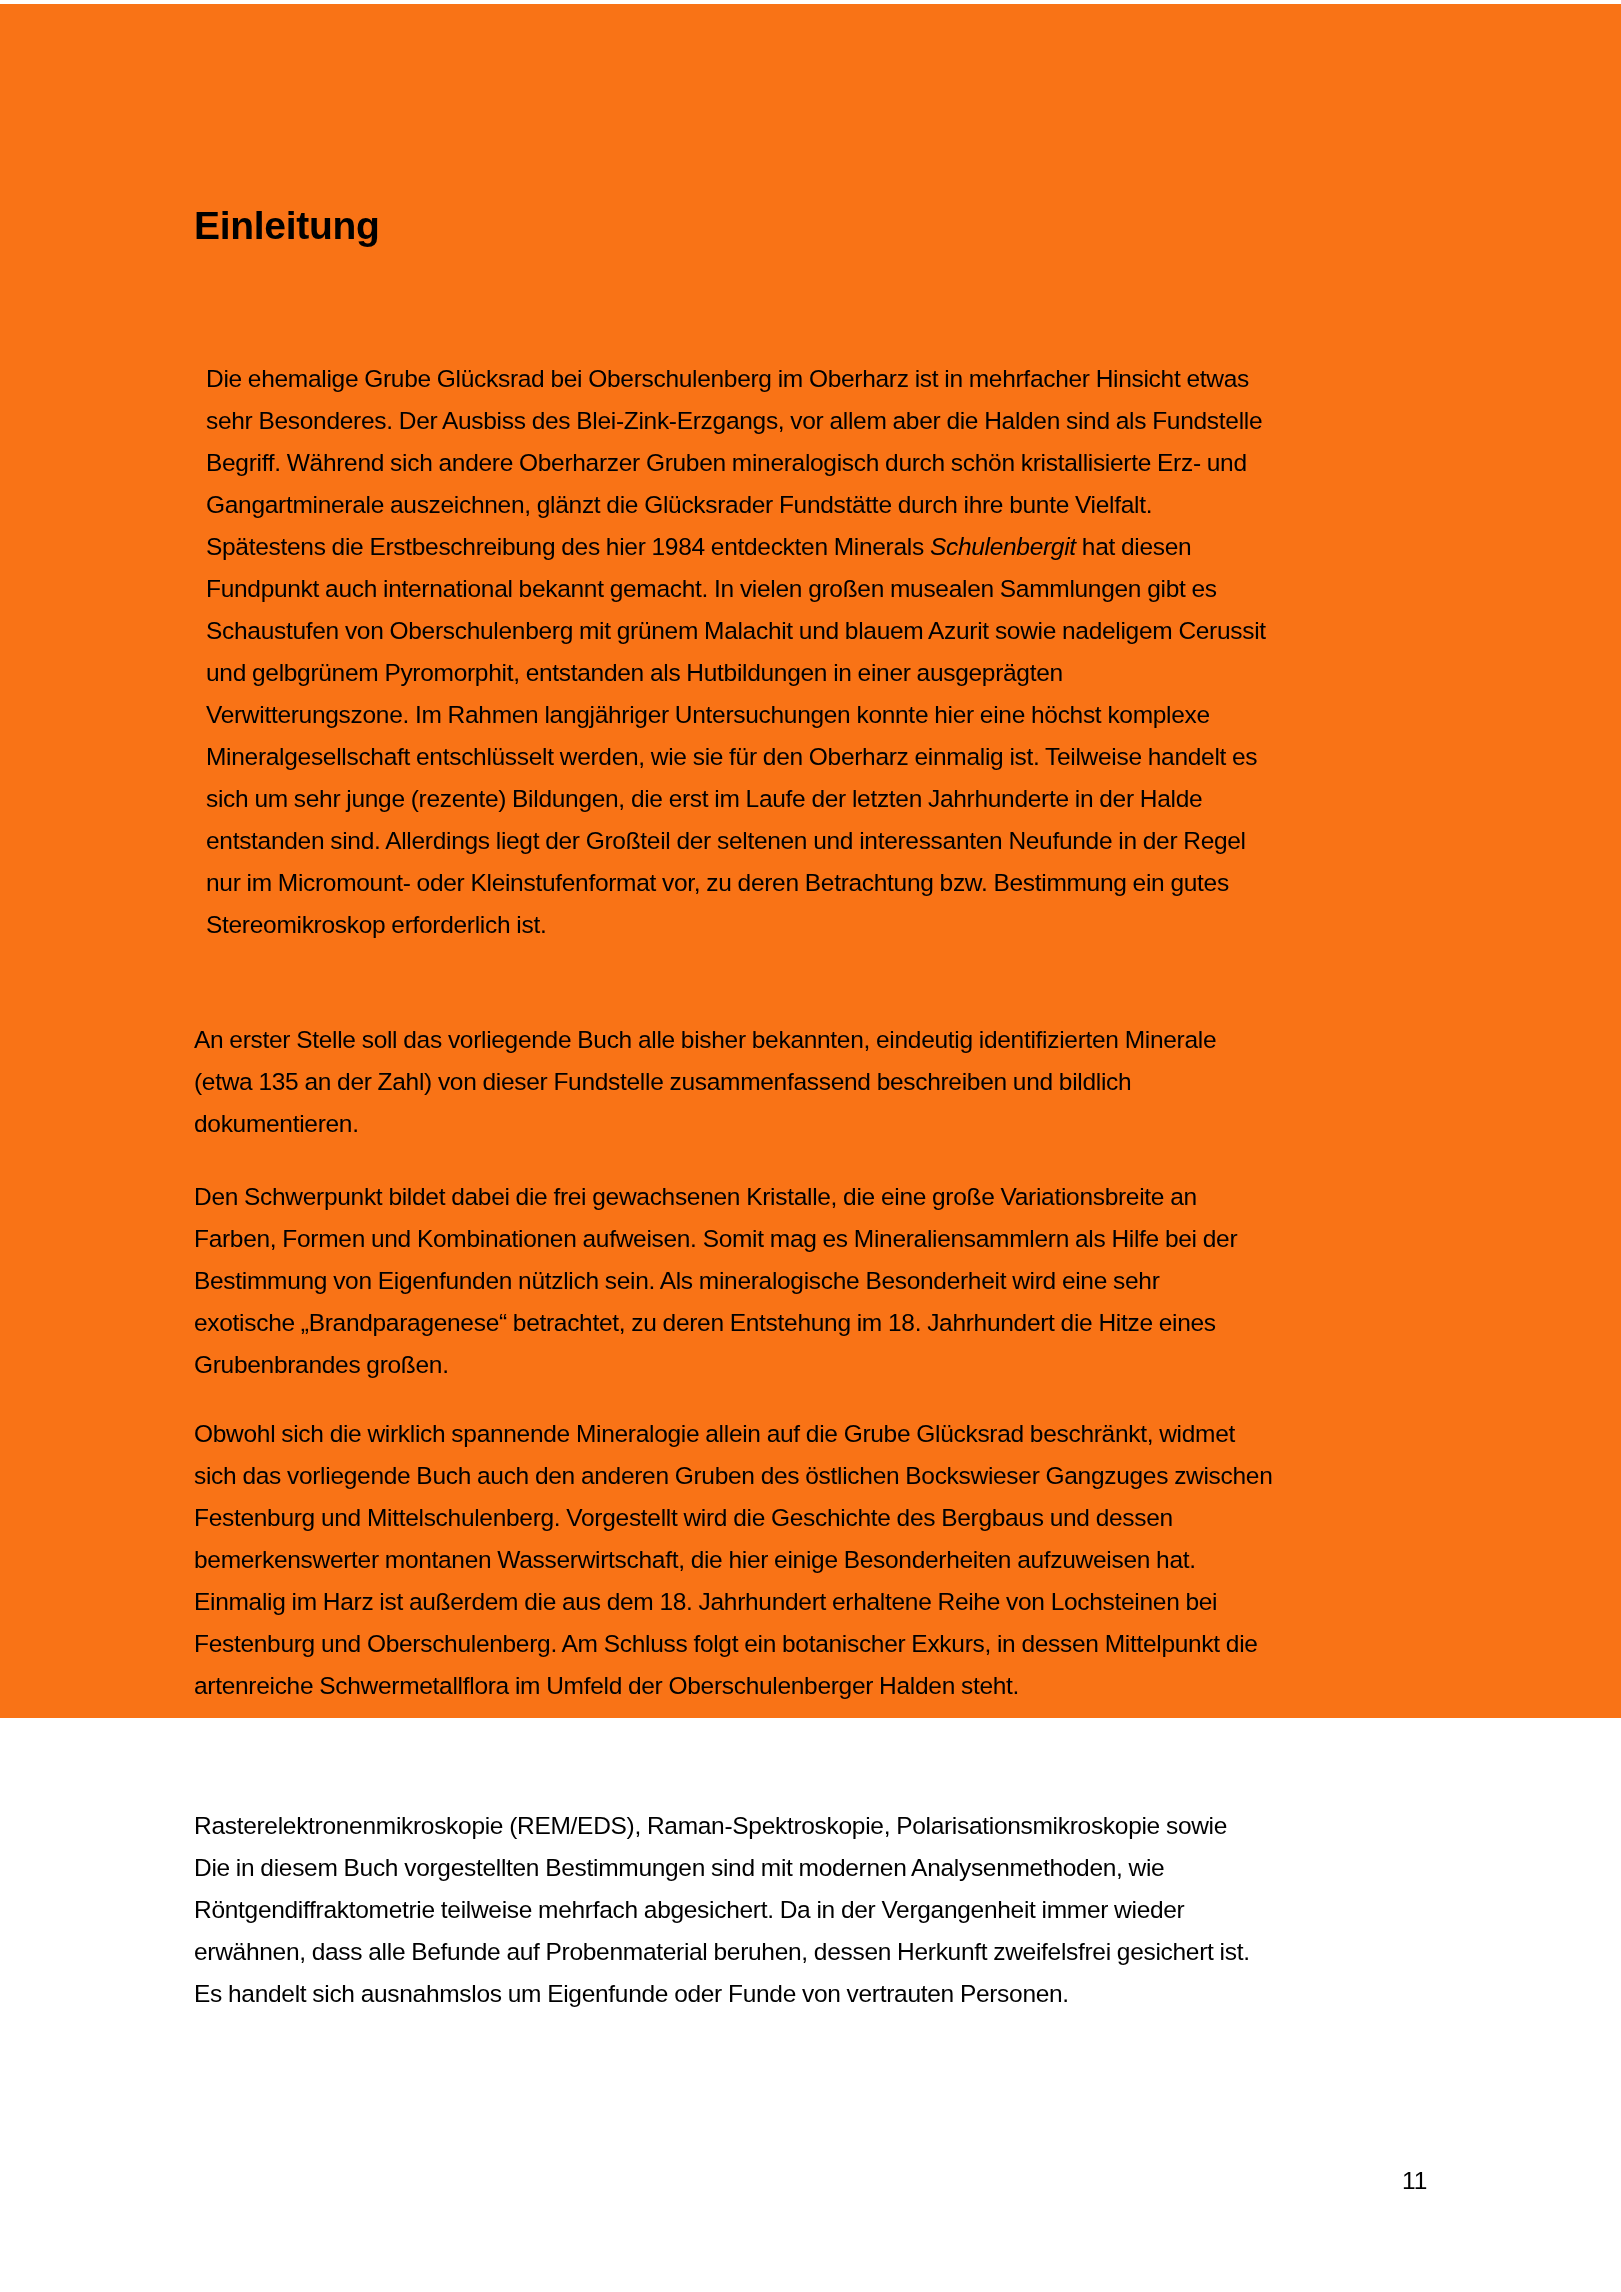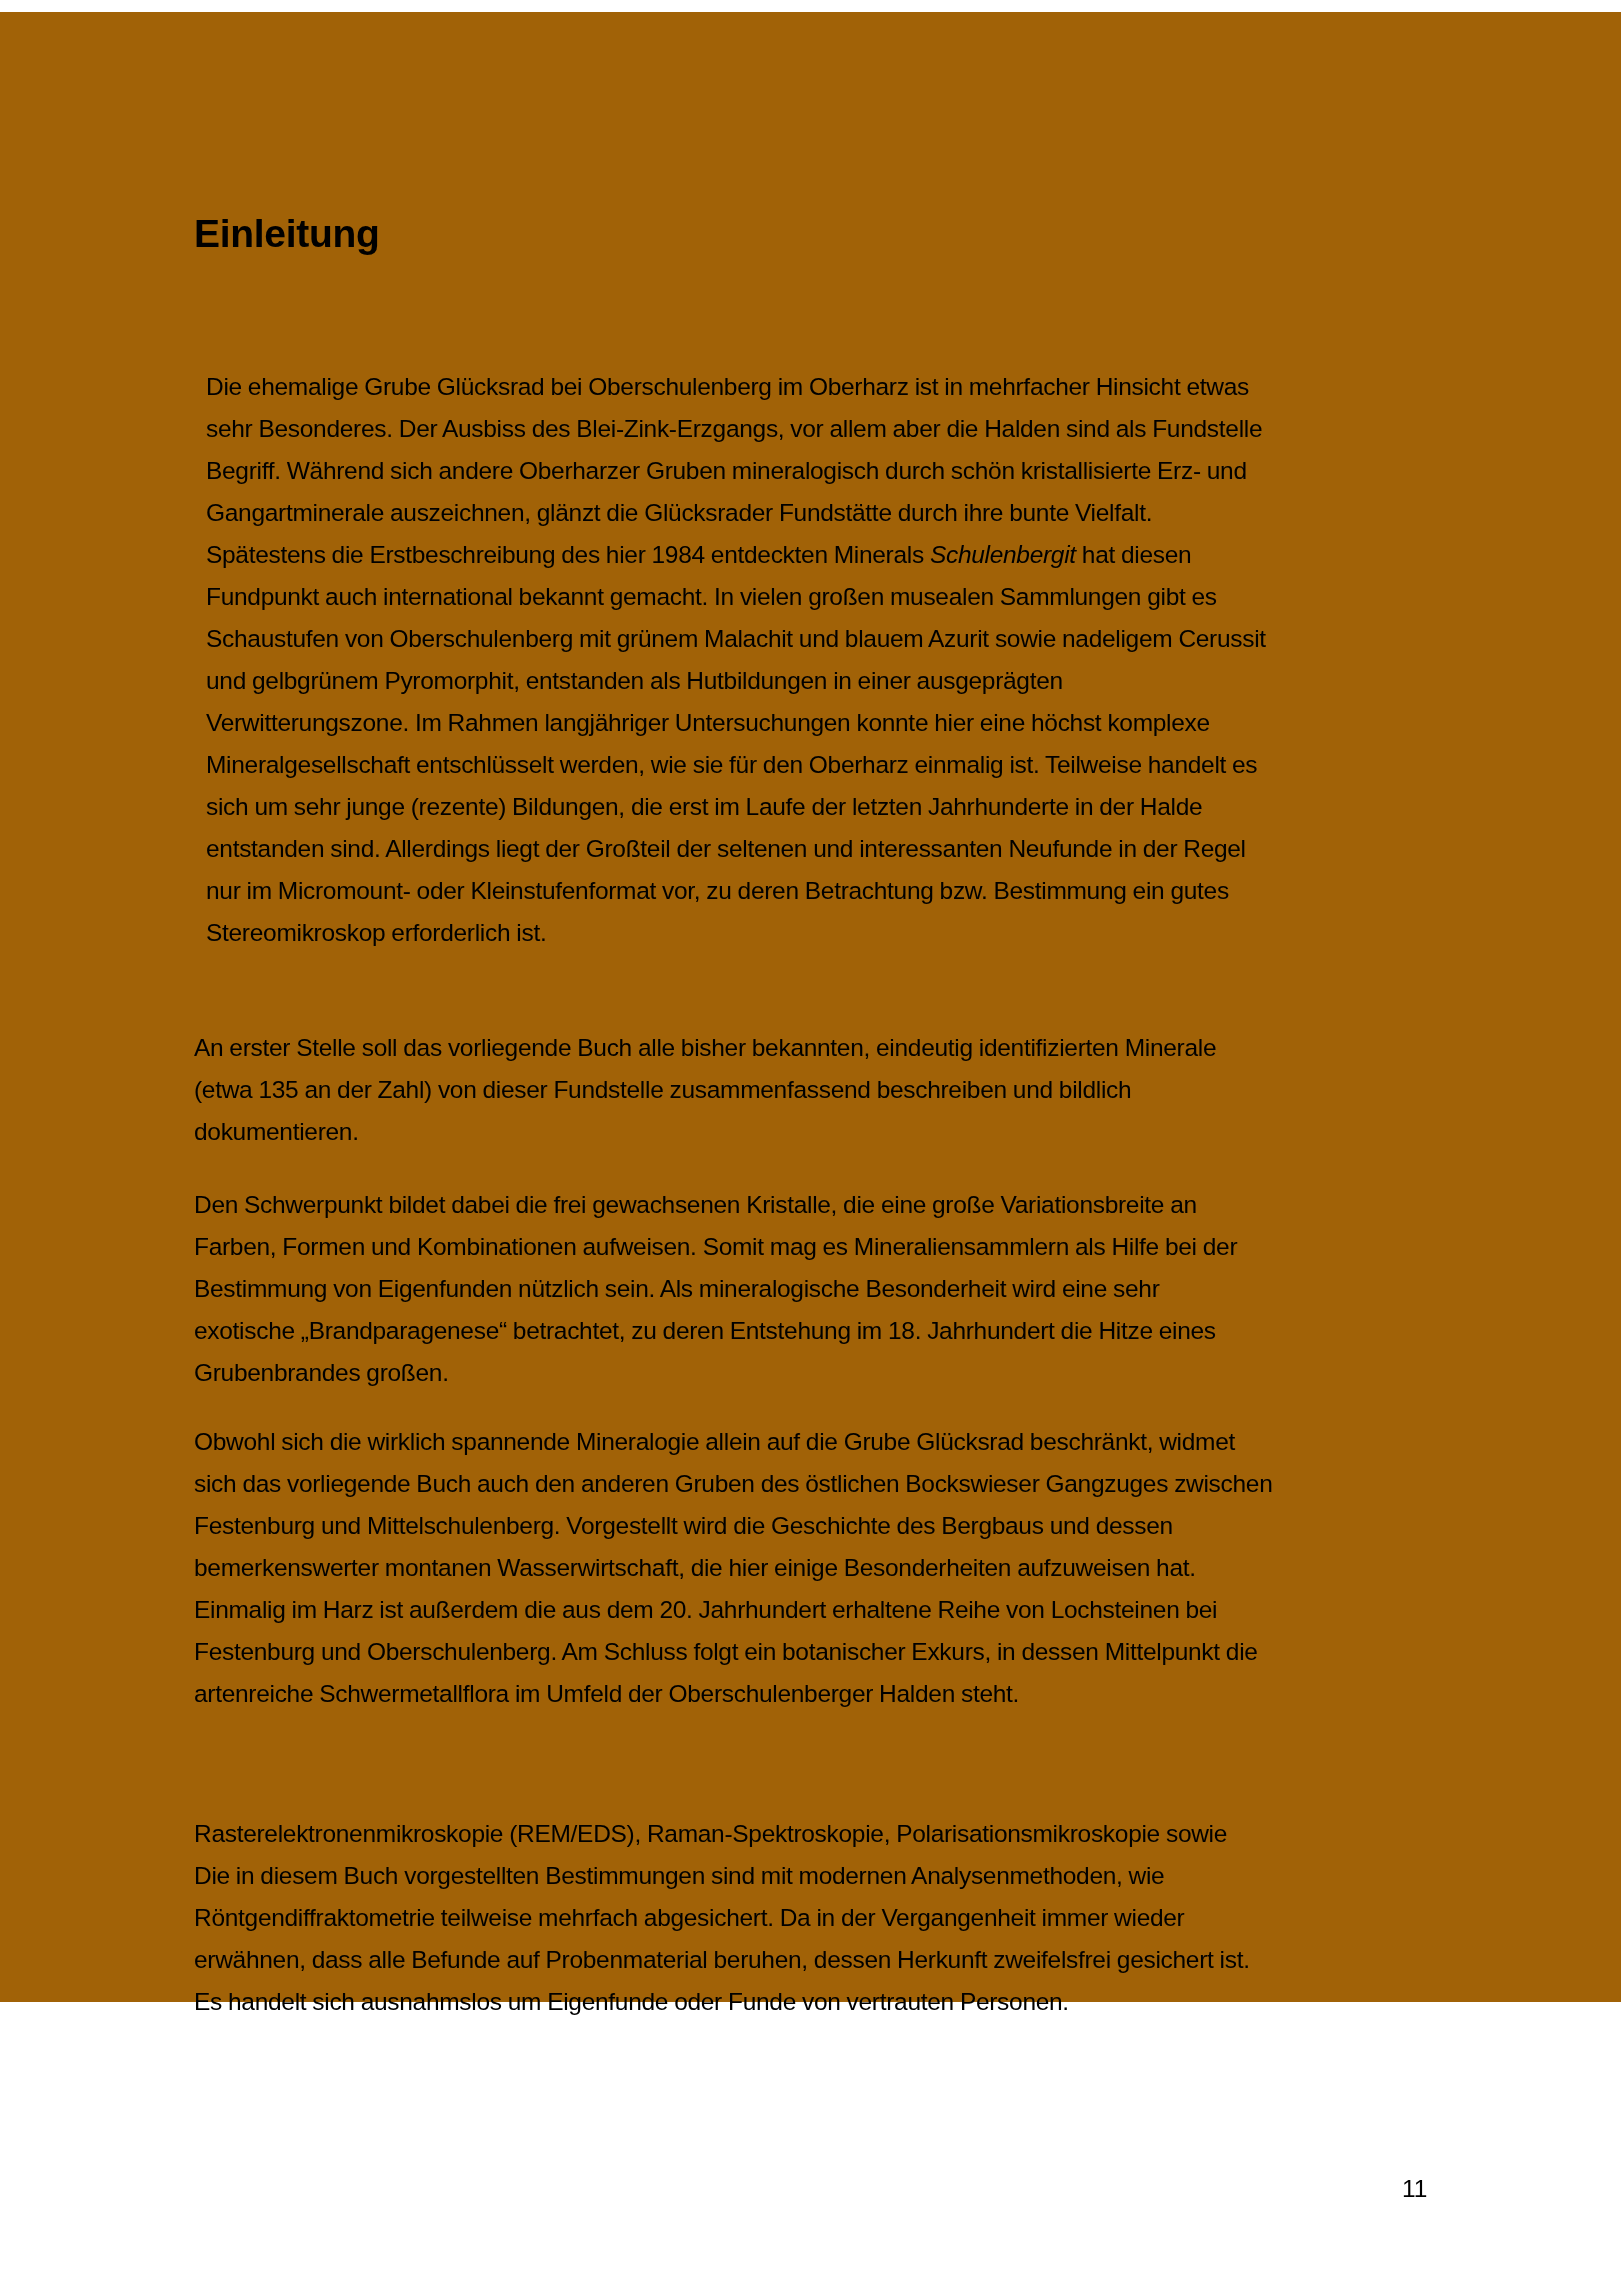--- a/index.html
+++ b/index.html
@@ -10,24 +10,24 @@
     body {
       width: 1621px;
       height: 2293px;
       position: relative;
       overflow: hidden;
       color: #000000;
       font-family: "Liberation Sans", "DejaVu Sans", sans-serif;
     }
     .page {
       position: absolute;
-      left: 0; top: 12px;
+      left: 0; top: 4px;
       width: 1621px;
-      height: 1990px;
-      background: #a16207;
+      height: 1714px;
+      background: #f97316;
     }
     .heading {
       position: absolute;
       left: 194px;
       top: 194px;
       margin: 0;
       font-size: 39px;
       font-weight: bold;
       letter-spacing: -0.3px;
       line-height: 55px;
@@ -97,21 +97,21 @@
     <span class="line">Bestimmung von Eigenfunden nützlich sein. Als mineralogische Besonderheit wird eine sehr</span>
     <span class="line">exotische „Brandparagenese“ betrachtet, zu deren Entstehung im 18. Jahrhundert die Hitze eines</span>
     <span class="line">Grubenbrandes großen.</span>
   </div>
 
   <div class="body-text p4">
     <span class="line">Obwohl sich die wirklich spannende Mineralogie allein auf die Grube Glücksrad beschränkt, widmet</span>
     <span class="line">sich das vorliegende Buch auch den anderen Gruben des östlichen Bockswieser Gangzuges zwischen</span>
     <span class="line">Festenburg und Mittelschulenberg. Vorgestellt wird die Geschichte des Bergbaus und dessen</span>
     <span class="line">bemerkenswerter montanen Wasserwirtschaft, die hier einige Besonderheiten aufzuweisen hat.</span>
-    <span class="line">Einmalig im Harz ist außerdem die aus dem 20. Jahrhundert erhaltene Reihe von Lochsteinen bei</span>
+    <span class="line">Einmalig im Harz ist außerdem die aus dem 18. Jahrhundert erhaltene Reihe von Lochsteinen bei</span>
     <span class="line">Festenburg und Oberschulenberg. Am Schluss folgt ein botanischer Exkurs, in dessen Mittelpunkt die</span>
     <span class="line">artenreiche Schwermetallflora im Umfeld der Oberschulenberger Halden steht.</span>
   </div>
 
   <div class="body-text p5">
     <span class="line">Rasterelektronenmikroskopie (REM/EDS), Raman-Spektroskopie, Polarisationsmikroskopie sowie</span>
     <span class="line">Die in diesem Buch vorgestellten Bestimmungen sind mit modernen Analysenmethoden, wie</span>
     <span class="line">Röntgendiffraktometrie teilweise mehrfach abgesichert. Da in der Vergangenheit immer wieder</span>
     <span class="line">erwähnen, dass alle Befunde auf Probenmaterial beruhen, dessen Herkunft zweifelsfrei gesichert ist.</span>
     <span class="line">Es handelt sich ausnahmslos um Eigenfunde oder Funde von vertrauten Personen.</span>

